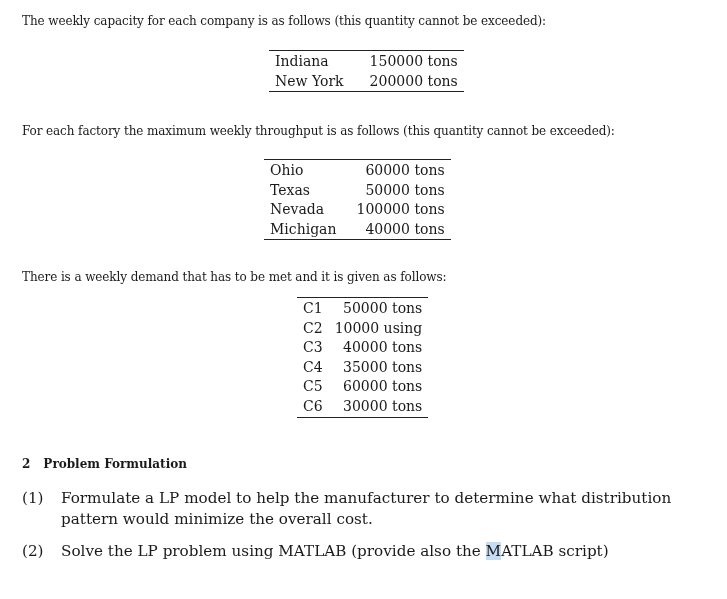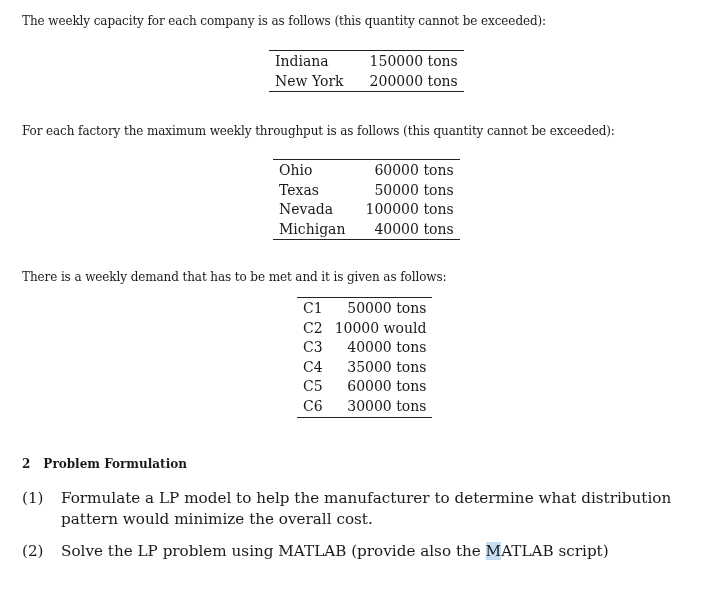--- a/index.html
+++ b/index.html
@@ -82,21 +82,21 @@
     <td class="r" style="padding-left:20px;">150000 tons</td>
   </tr>
   <tr>
     <td class="l">New York</td>
     <td class="r" style="padding-left:20px;">200000 tons</td>
   </tr>
 </tbody>
   </table>
 
 <div class="para" style="top:124px;">For each factory the maximum weekly throughput is as follows (this quantity cannot be exceeded):</div>
-<table class="lt" style="left:273px; top:159px;">
+<table class="lt" style="left:264px; top:159px;">
   <tbody>
       <tr>
     <td class="l">Ohio</td>
     <td class="r" style="padding-left:14px;">60000 tons</td>
   </tr>
   <tr>
     <td class="l">Texas</td>
     <td class="r" style="padding-left:14px;">50000 tons</td>
   </tr>
   <tr>
@@ -112,21 +112,21 @@
 
 <div class="para" style="top:270px;">There is a weekly demand that has to be met and it is given as follows:</div>
 <table class="lt" style="left:297px; top:297px;">
   <tbody>
       <tr>
     <td class="l">C1</td>
     <td class="r">50000 tons</td>
   </tr>
   <tr>
     <td class="l">C2</td>
-    <td class="r">10000 would</td>
+    <td class="r">10000 using</td>
   </tr>
   <tr>
     <td class="l">C3</td>
     <td class="r">40000 tons</td>
   </tr>
   <tr>
     <td class="l">C4</td>
     <td class="r">35000 tons</td>
   </tr>
   <tr>

